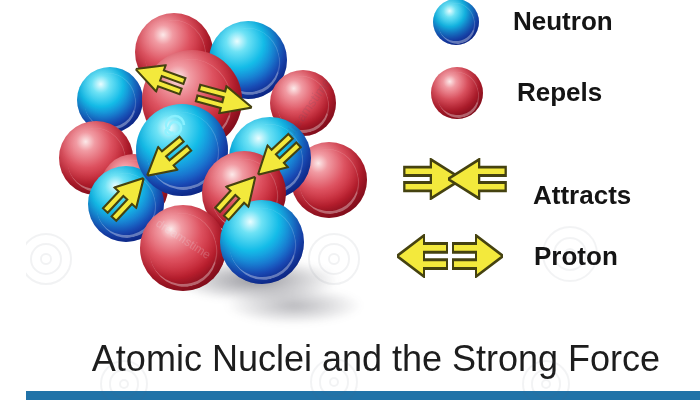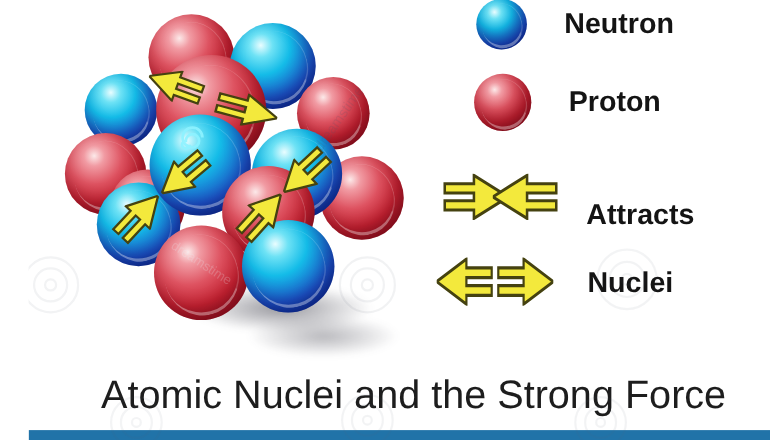--- a/index.html
+++ b/index.html
@@ -99,41 +99,41 @@
         <use href="#block-arrow"></use>
       </svg>
     </div>
 
   <div>
 
     <div class="sphere neutron" style="left:407px;top:-1px;width:46px;height:46px"></div>
     <div class="legend-label" style="left:487px;top:6px">Neutron</div>
 
     <div class="sphere proton" style="left:405px;top:67px;width:52px;height:52px"></div>
-    <div class="legend-label" style="left:491px;top:77px">Proton</div>
+    <div class="legend-label" style="left:491px;top:77px">Repels</div>
 
     <div class="arrow-group" style="left:376px;top:158px;width:106px;height:42px">
       <svg class="legend-arrow" style="left:0;top:0" width="60" height="42" viewBox="0 0 104 60" preserveAspectRatio="none">
           <use href="#block-arrow"></use>
         </svg>
       <svg class="legend-arrow" style="left:46px;top:0;transform:rotate(180deg)" width="60" height="42" viewBox="0 0 104 60" preserveAspectRatio="none">
           <use href="#block-arrow"></use>
         </svg>
     </div>
     <div class="legend-label" style="left:507px;top:180px">Attracts</div>
 
     <div class="arrow-group" style="left:371px;top:234px;width:106px;height:44px">
       <svg class="legend-arrow" style="left:0;top:0;transform:rotate(180deg)" width="52" height="44" viewBox="0 0 104 60" preserveAspectRatio="none">
           <use href="#block-arrow"></use>
         </svg>
       <svg class="legend-arrow" style="left:54px;top:0" width="52" height="44" viewBox="0 0 104 60" preserveAspectRatio="none">
           <use href="#block-arrow"></use>
         </svg>
     </div>
-    <div class="legend-label" style="left:508px;top:241px">Nuclei</div>
+    <div class="legend-label" style="left:508px;top:241px">Proton</div>
 
   </div>
 
   <div class="diagram-title">Atomic Nuclei and the Strong Force</div>
   <div class="footer-bar"></div>
 
   <div id="watermarks">
       <div class="wm-text" style="left: 248px; top: 100px; transform: rotate(-55deg); opacity: 0.15; color: rgb(68, 80, 106); font-size: 13px;">dreamstime</div>
       <div class="wm-text" style="left: 126px; top: 232px; transform: rotate(33deg); opacity: 0.22; color: rgb(232, 238, 245); font-size: 12px;">dreamstime</div>
       <div class="wm-spiral" style="left: -6px; top: 233px; width: 48px; height: 48px; opacity: 0.08;"></div>

